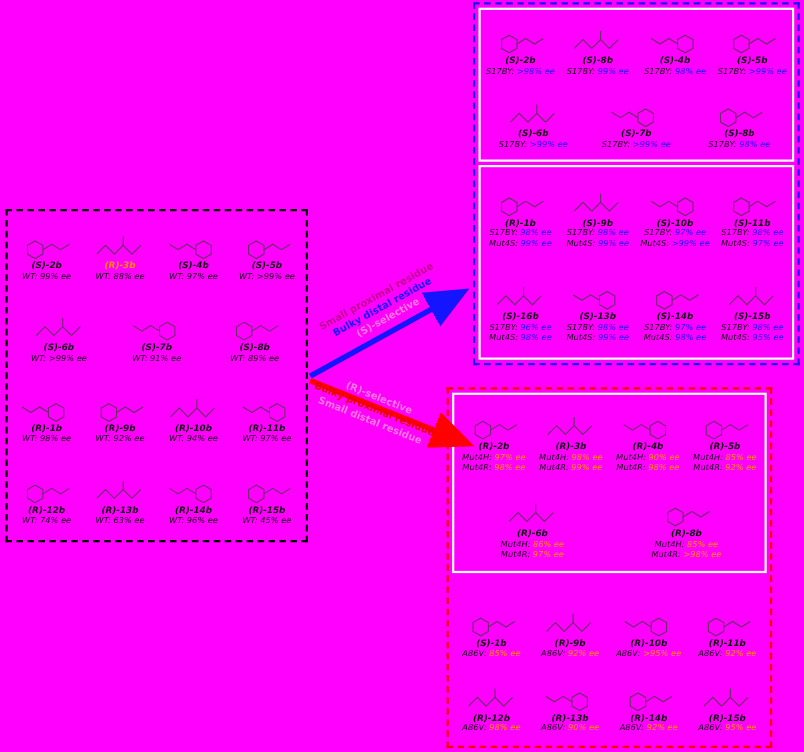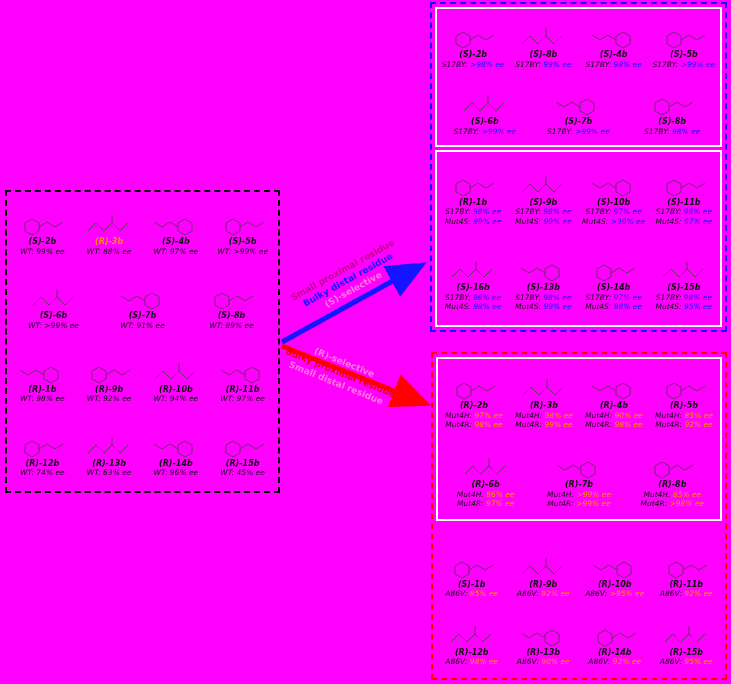--- a/index.html
+++ b/index.html
@@ -13,21 +13,21 @@
     left:5px;top:190px;width:275px;height:303px;
     border:2px dashed #000;
     display:flex;flex-direction:column;justify-content:space-around;padding:2px;
   }
   #s-panel{
     left:430px;top:2px;width:297px;height:330px;
     border:2px dashed #1414FF;
     display:flex;flex-direction:column;padding:3px;gap:3px;
   }
   #r-panel{
-    left:431px;top:352px;width:296px;height:328px;
+    left:406px;top:352px;width:296px;height:328px;
     border:2px dashed #F00;
     display:flex;flex-direction:column;padding:3px;gap:18px;
   }
   .inner{
     border:2px solid #fff;box-sizing:border-box;
     display:flex;flex-direction:column;justify-content:space-around;padding:1px;
   }
   .plain{display:flex;flex-direction:column;justify-content:space-around;text-align:right;}
   #s-box1{height:140px;}
   #s-box2{flex:1;}
@@ -368,29 +368,20 @@
           <svg class="struct" width="50" height="32" viewBox="0 0 50 32" fill="none" stroke="#3c3c3c" stroke-width="1">
             <polyline points="4,26 12,18 20,26 28,18 36,26 44,18"></polyline>
             <polyline points="28,18 28,10"></polyline>
           </svg>
           <div class="cid">(R)-6b</div>
           <div class="eline"><span>Mut4H:</span> <span style="color:#FF8C00">86% ee</span></div>
           <div class="eline"><span>Mut4R:</span> <span style="color:#FF8C00">97% ee</span></div>
         </div>
         <div class="cell">
           <svg class="struct" width="50" height="32" viewBox="0 0 50 32" fill="none" stroke="#3c3c3c" stroke-width="1">
-            <polygon points="34,14 41,18 41,26 34,30 27,26 27,18"></polygon>
-            <polyline points="27,22 19,17 11,22 3,17"></polyline>
-          </svg>
-          <div class="cid">(R)-7b</div>
-          <div class="eline"><span>Mut4H:</span> <span style="color:#FF8C00">&gt;99% ee</span></div>
-          <div class="eline"><span>Mut4R:</span> <span style="color:#FF8C00">&gt;99% ee</span></div>
-        </div>
-        <div class="cell">
-          <svg class="struct" width="50" height="32" viewBox="0 0 50 32" fill="none" stroke="#3c3c3c" stroke-width="1">
             <polygon points="15,14 22,18 22,26 15,30 8,26 8,18"></polygon>
             <polyline points="22,22 30,17 38,22 46,17"></polyline>
           </svg>
           <div class="cid">(R)-8b</div>
           <div class="eline"><span>Mut4H:</span> <span style="color:#FF8C00">85% ee</span></div>
           <div class="eline"><span>Mut4R:</span> <span style="color:#FF8C00">&gt;98% ee</span></div>
         </div>
       </div>
     </div>
   <div class="plain" id="r-box2">

